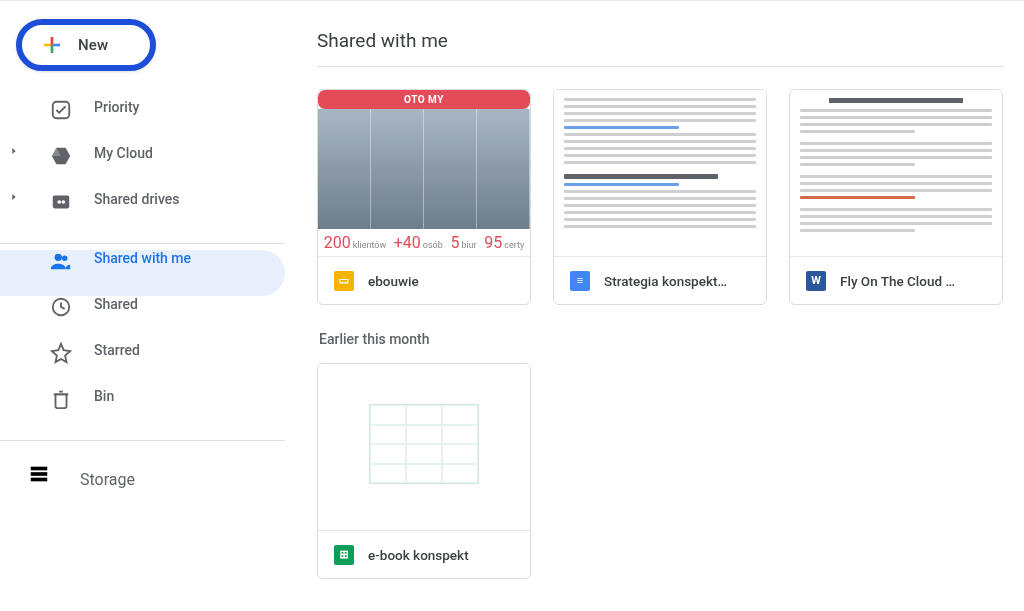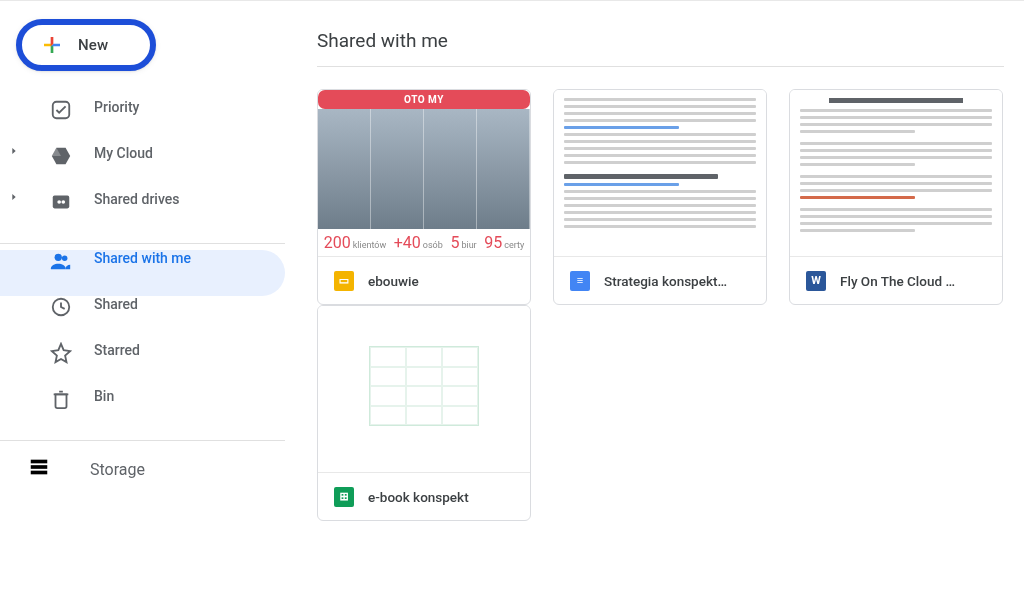--- a/index.html
+++ b/index.html
@@ -33,21 +33,21 @@
   }
   .nav-item.selected { background: #e8f0fe; color: #1a73e8; }
   .nav-item.selected .ic, .nav-item.selected .ic svg { color: #1a73e8; fill: #1a73e8; }
   .nav-item .caret { width: 12px; height: 12px; margin-left: -20px; margin-right: 8px; display:flex; align-items:center; justify-content:center;}
   .nav-item.no-caret .caret { visibility: hidden; }
   .nav-item .ic { width: 22px; height: 22px; display:flex; align-items:center; justify-content:center; color:#5f6368; }
   .nav-item .ic svg { fill: currentColor; }
   .nav-item .txt { font-weight: 500; }
   .divider { height: 1px; background: #e0e0e0; margin: 6px 0 6px 0; width: 100%; }
   .storage-block { padding-left: 28px; margin-top: 2px; }
-  .storage-row { display:flex; align-items:center; gap:40px; height:40px; color:#5f6368; cursor:pointer; }
+  .storage-row { display:flex; align-items:flex-end; gap:30px; height:40px; color:#5f6368; cursor:pointer; }
   .storage-used { font-size: 13px; color:#5f6368; margin-left: 44px; margin-top: 2px; }
 
   
   .main { flex: 1; padding: 28px 20px 0 32px; overflow: auto; }
   .page-title { font-size: 19px; color:#3c4043; font-weight:400; padding-bottom: 14px; border-bottom: 1px solid #e0e0e0; margin-bottom: 22px; }
   .grid { display: flex; gap: 22px; flex-wrap: wrap; }
   .card {
     width: 214px;
     border: 1px solid #dadce0;
     border-radius: 6px;
@@ -305,20 +305,21 @@
               <div class="ln short"></div>
             </div>
           </div>
           <div class="card-footer">
             <span class="ftype word">W</span>
             <span class="fname">Fly On The Cloud …</span>
           </div>
         </div>
       </div>
 
+    <div class="section-label">Earlier this month</div>
 
     <div class="grid" id="grid-earlier">
         <div class="card">
           <div class="thumb">
             <div class="blank-thumb">
               <div class="tbl">
                 <div></div>
                 <div></div>
                 <div></div>
                 <div></div>

